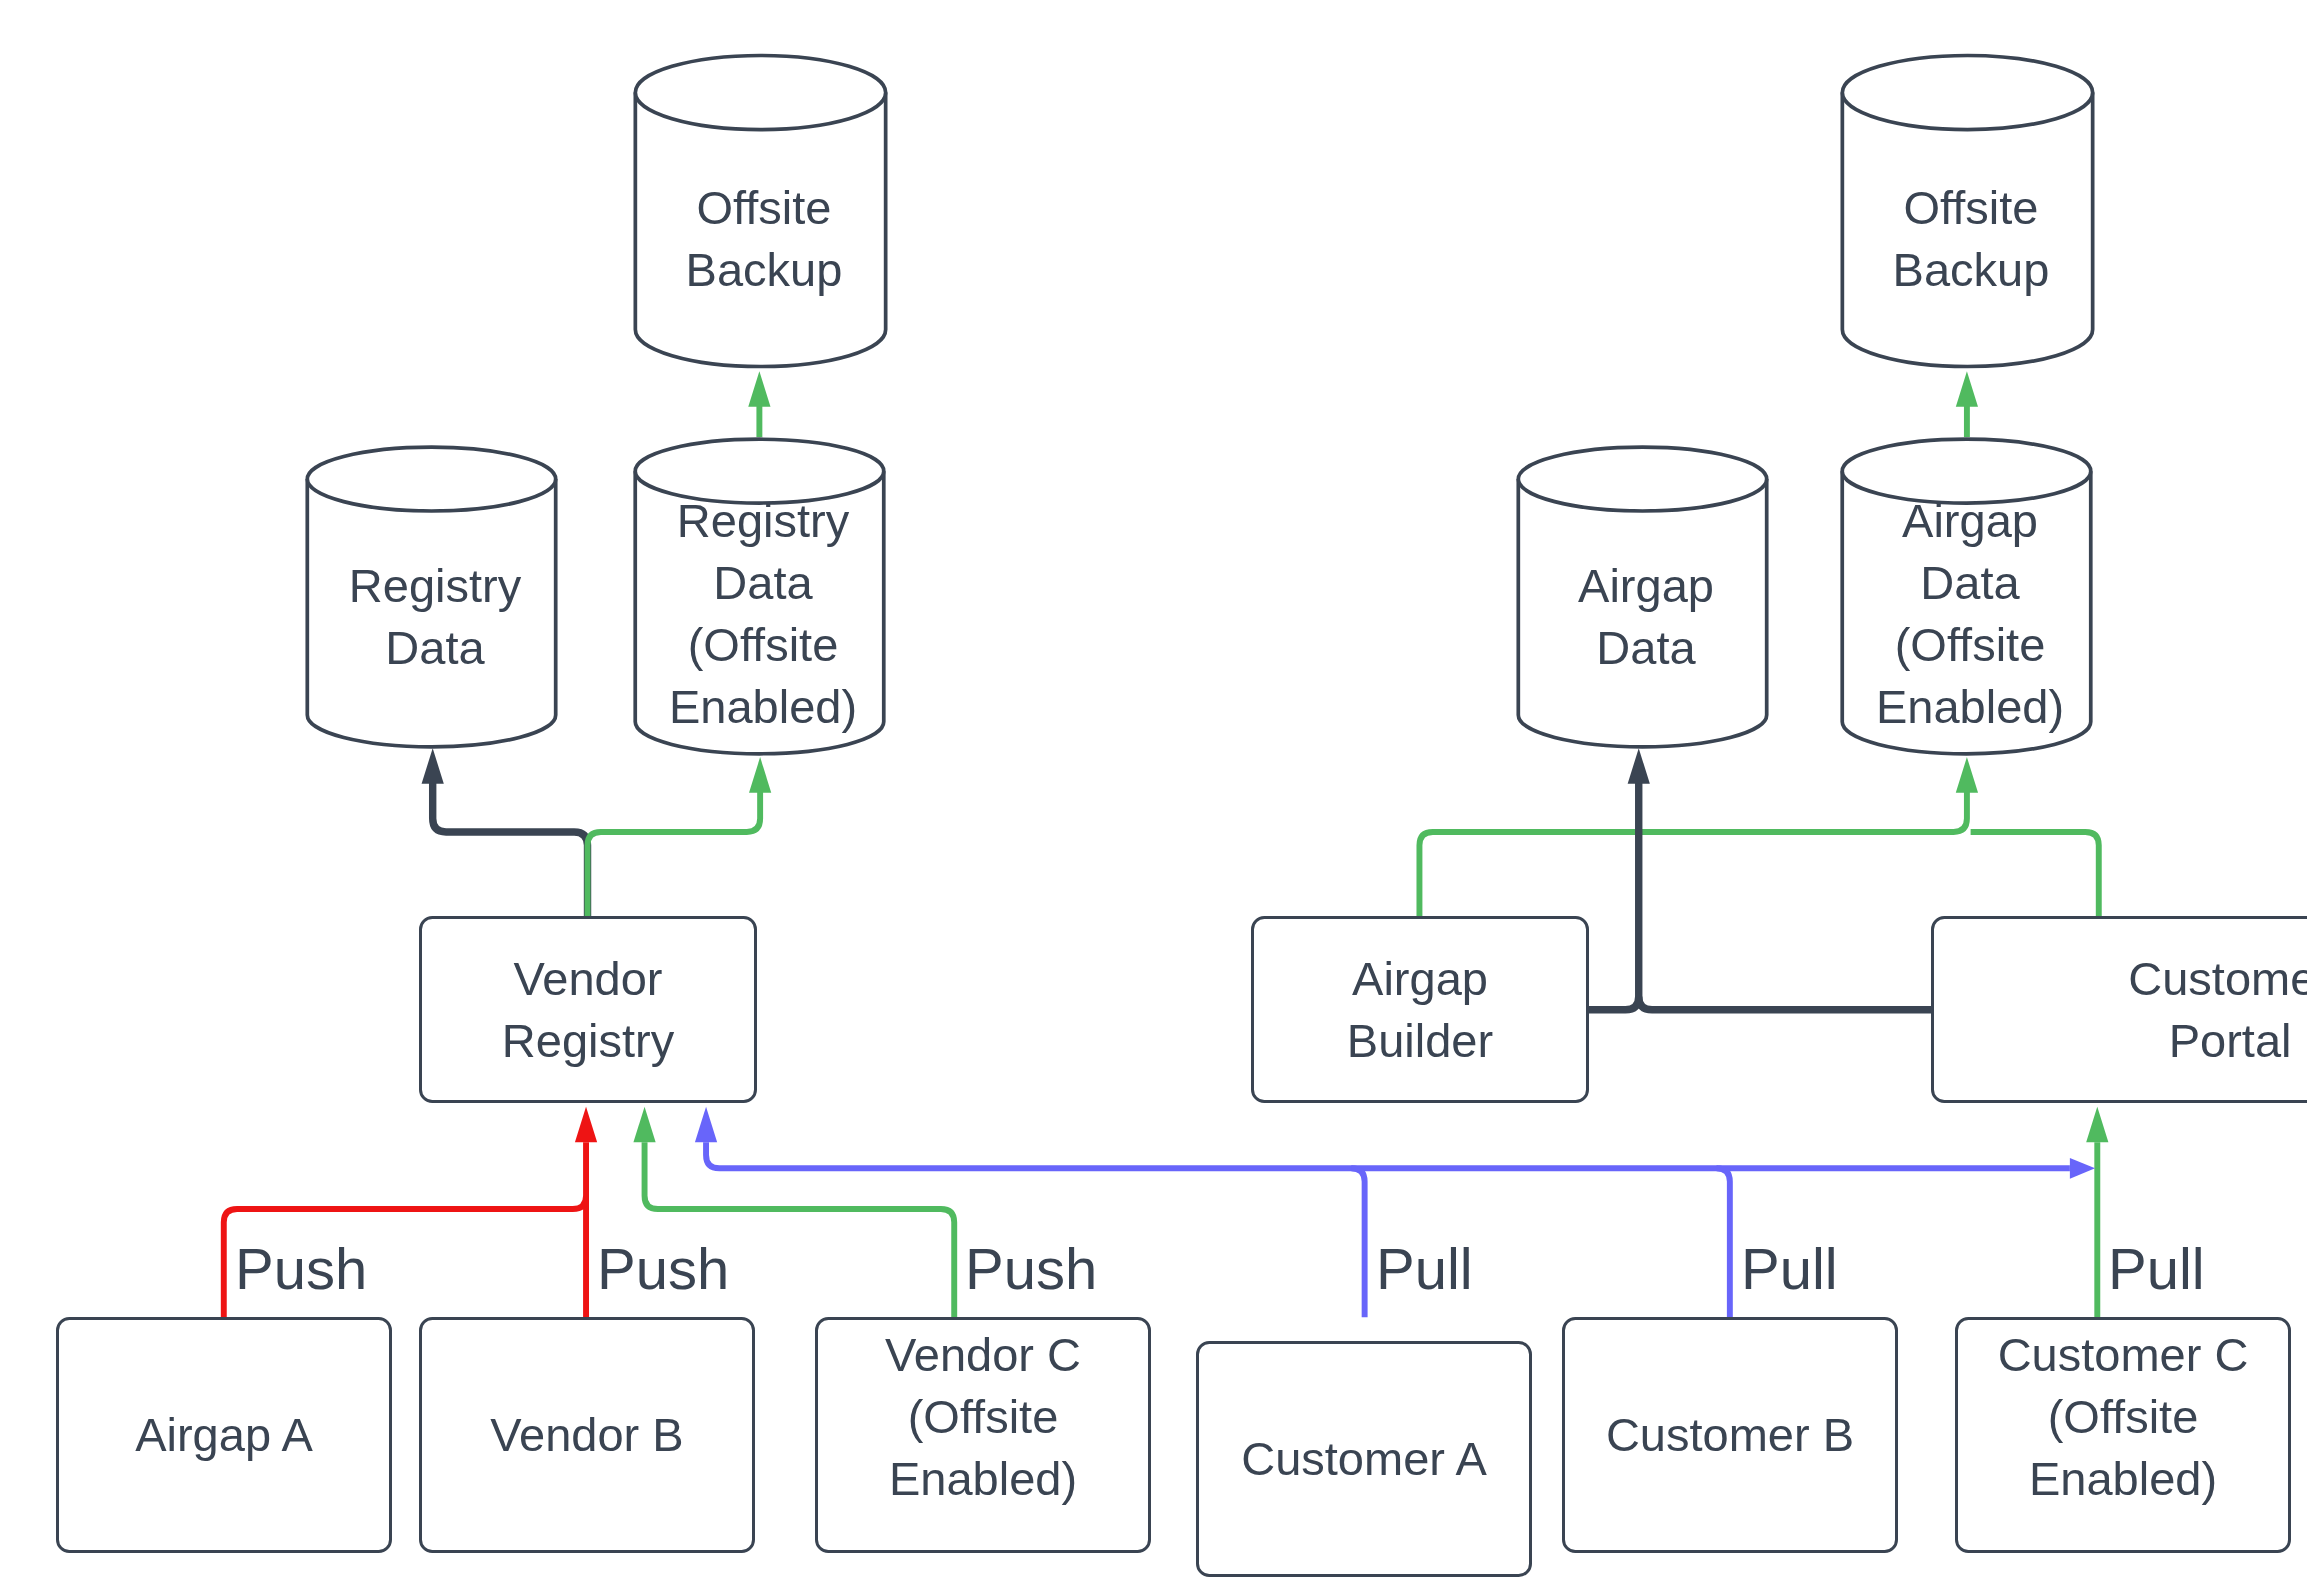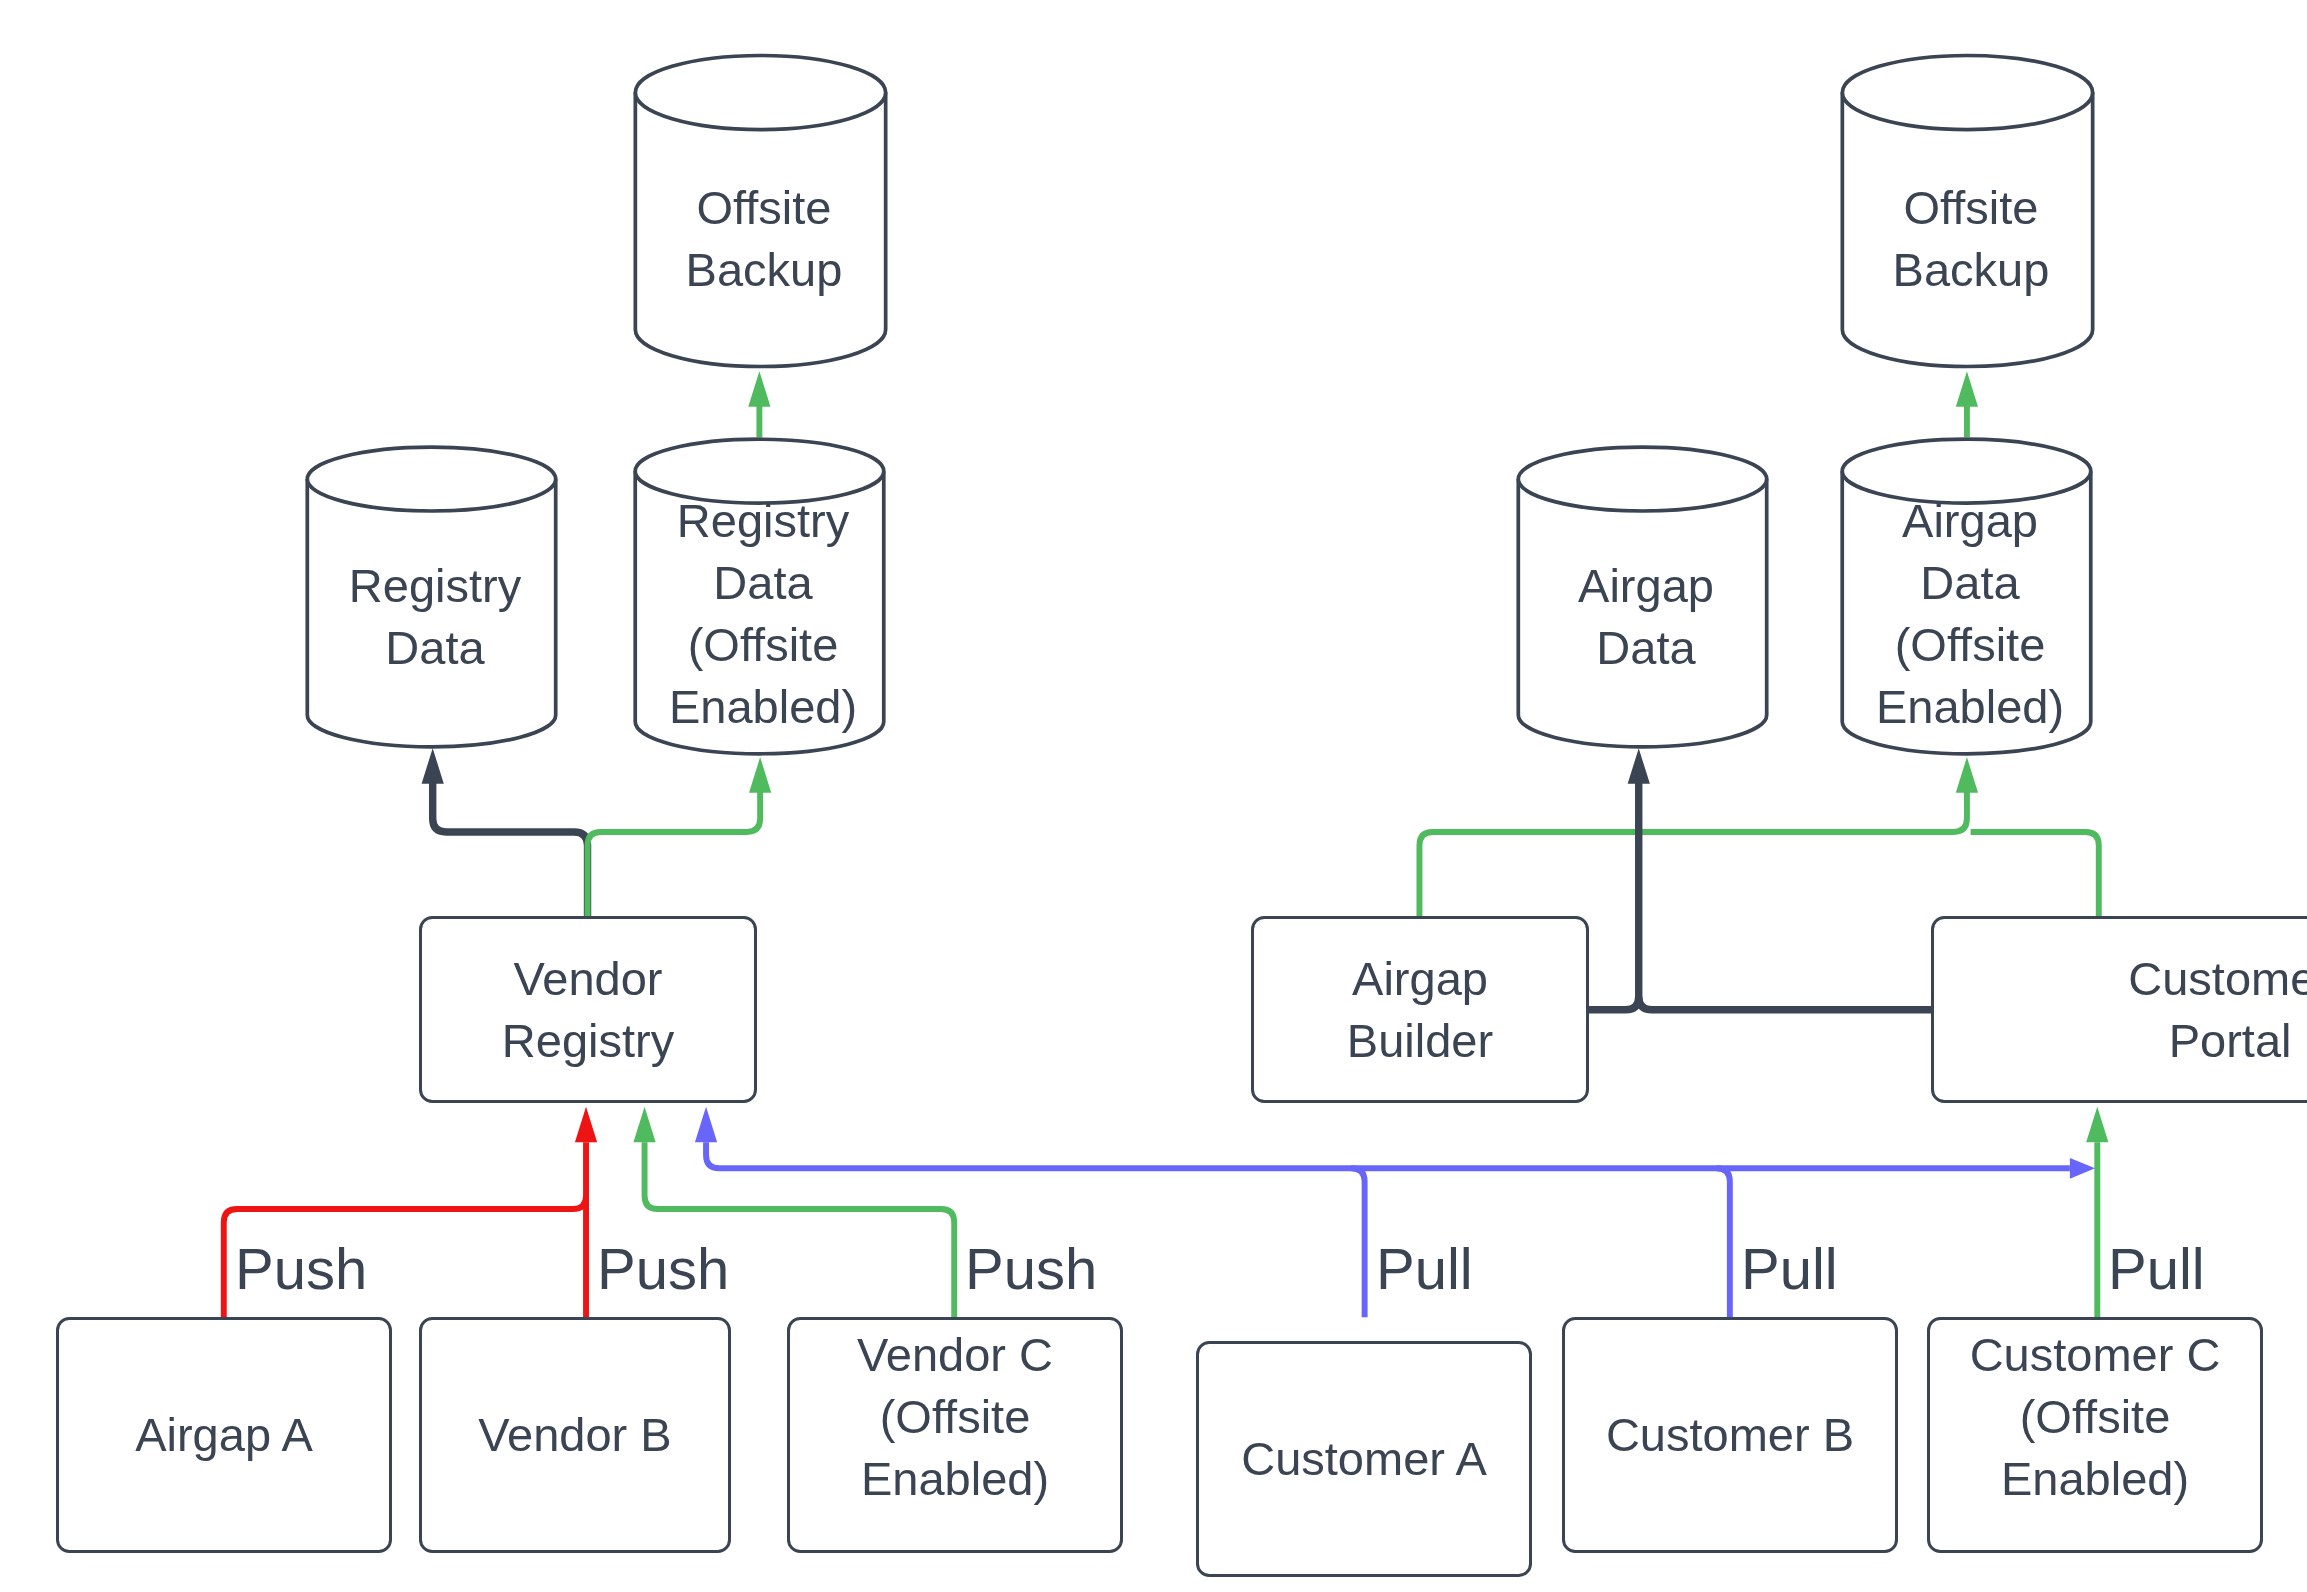--- a/index.html
+++ b/index.html
@@ -37,21 +37,21 @@
     position:absolute;left:0;top:0;right:0;bottom:0;
     display:flex;align-items:center;justify-content:center;
     text-align:center;
     font-size:47px;line-height:62px;
     color:var(--dark);
     white-space:pre-line;
   }
   .pad-ob{padding-top:55px;}
   .pad-mid{padding-top:40px;}
   .pad-off{padding-top:34px;}
-  .lift{padding-bottom:37px;}
+  .lift{padding-bottom:37px;margin-left:28px;}
   .edge-label{
     position:absolute;
     font-size:58px;line-height:47px;
     color:var(--dark);
     white-space:nowrap;
   }
 </style>
 </head>
 <body>
 
@@ -158,21 +158,21 @@
 Builder</span>
   </div>
   <div class="node-box" style="left:1931px;top:916px;width:404px;height:187px;justify-content:flex-end;">
     <span>Customer
 Portal</span>
   </div>
 
   <div class="node-box" style="left:56px;top:1317px;width:336px;height:236px;">
     <span>Airgap A</span>
   </div>
-  <div class="node-box" style="left:419px;top:1317px;width:312px;height:236px;">
+  <div class="node-box" style="left:419px;top:1317px;width:336px;height:236px;">
     <span>Vendor B</span>
   </div>
   <div class="node-box lift" style="left:787px;top:1317px;width:336px;height:236px;">
     <span>Vendor C
 (Offsite
 Enabled)</span>
   </div>
   <div class="node-box" style="left:1196px;top:1317px;width:336px;height:236px;margin-top:24px;">
     <span>Customer A</span>
   </div>

